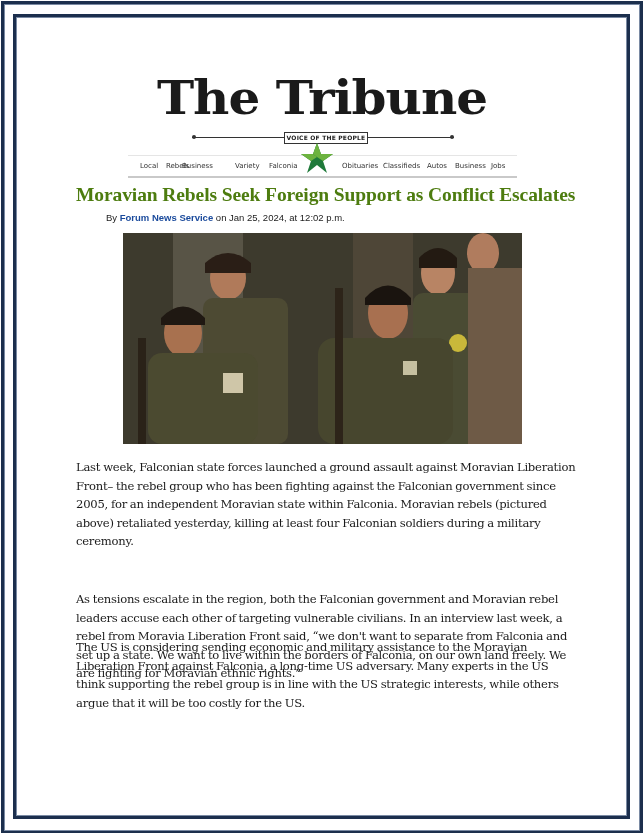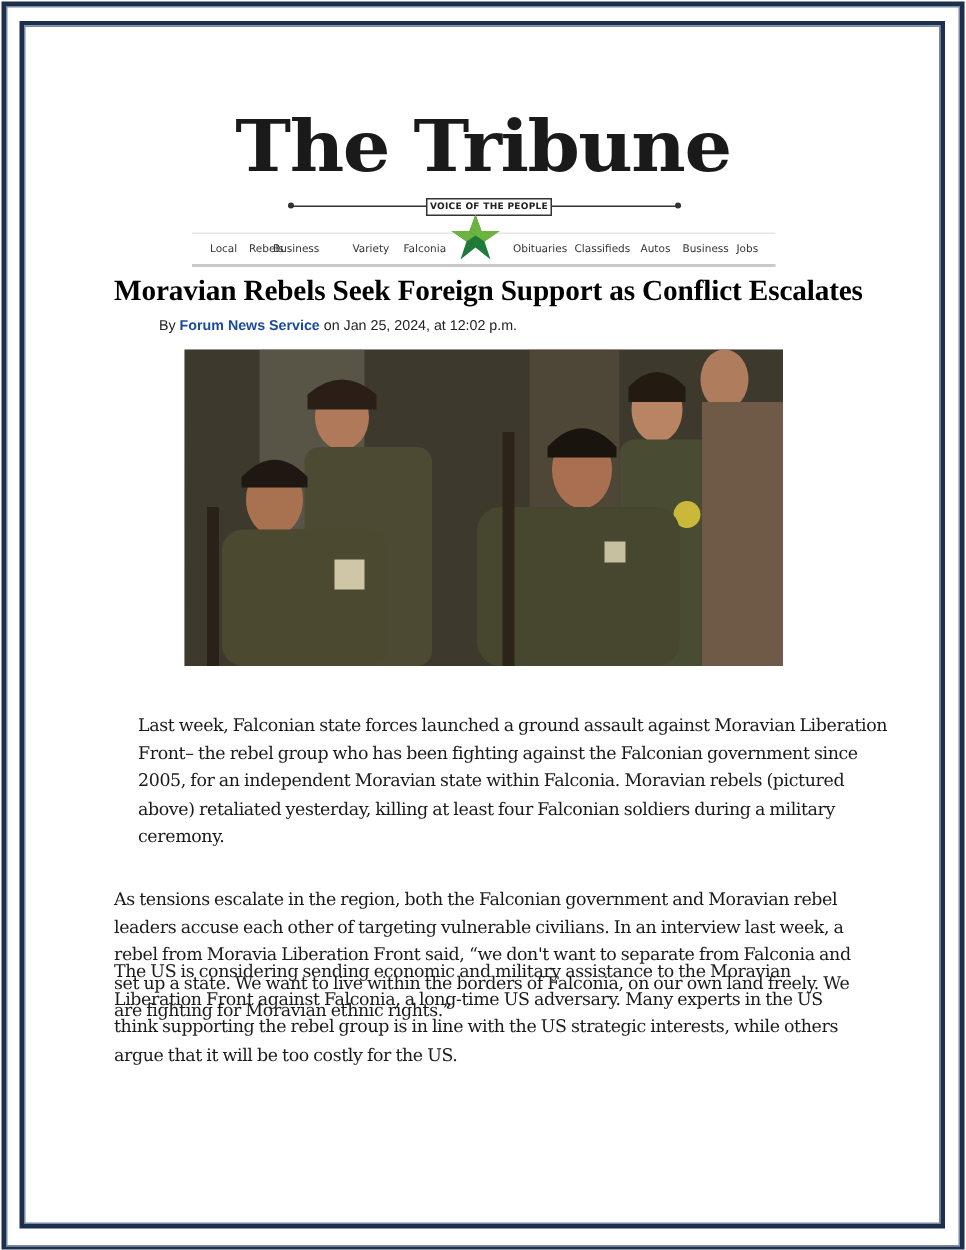--- a/index.html
+++ b/index.html
@@ -36,21 +36,21 @@
   .nav-bar {
     position: absolute; left: 128px; top: 155px; width: 389px; height: 20px;
     border-top: 1px solid #e5e5e5; border-bottom: 2px solid #c9c9c9;
     font-family: "DejaVu Sans", sans-serif; font-size: 7px; color: #333;
   }
   .nav-item { position: absolute; top: 6px; white-space: nowrap; }
   .star-icon { position: absolute; left: 300px; top: 141px; width: 34px; height: 34px; }
   .headline {
     position: absolute; left: 76px; top: 184px; width: 500px;
     font-family: "Liberation Serif", serif; font-weight: bold; font-size: 19.5px;
-    color: #000000; white-space: nowrap; letter-spacing: -0.1px;
+    color: #4d7c0f; white-space: nowrap; letter-spacing: -0.1px;
   }
   .byline {
     position: absolute; left: 76px; top: 212px;
     font-family: "Liberation Sans", sans-serif; font-size: 9.5px; color: #222; white-space: nowrap; padding-left: 30px;
   }
   .byline .author { color: #1a4a9c; font-weight: bold; }
   .photo {
     position: absolute; left: 123px; top: 233px; width: 399px; height: 211px; overflow: hidden;
     background: linear-gradient(180deg, #4a4535 0%, #3b3a2c 40%, #2e2d22 100%);
   }
@@ -128,15 +128,15 @@
     <rect x="15" y="105" width="8" height="106" fill="#2a2218"></rect>
 
     <ellipse cx="265" cy="80" rx="20" ry="26" fill="#a87050"></ellipse>
     <path d="M242 65 Q265 40 288 65 L288 72 L242 72 Z" fill="#1a140f"></path>
     <rect x="195" y="105" width="135" height="106" rx="16" fill="#47462e"></rect>
     <rect x="212" y="55" width="8" height="156" fill="#2d2419"></rect>
     <rect x="280" y="128" width="14" height="14" fill="#c6c0a0"></rect>
   </svg>
 </div>
 
-<p class="body-text p1" style="margin:16px">Last week, Falconian state forces launched a ground assault against Moravian Liberation Front– the rebel group who has been fighting against the Falconian government since 2005, for an independent Moravian state within Falconia. Moravian rebels (pictured above) retaliated yesterday, killing at least four Falconian soldiers during a military ceremony.</p>
+<p class="body-text p1" style="margin:0">Last week, Falconian state forces launched a ground assault against Moravian Liberation Front– the rebel group who has been fighting against the Falconian government since 2005, for an independent Moravian state within Falconia. Moravian rebels (pictured above) retaliated yesterday, killing at least four Falconian soldiers during a military ceremony.</p>
 <p class="body-text p2" style="margin:0">As tensions escalate in the region, both the Falconian government and Moravian rebel leaders accuse each other of targeting vulnerable civilians. In an interview last week, a rebel from Moravia Liberation Front said, “we don't want to separate from Falconia and set up a state. We want to live within the borders of Falconia, on our own land freely. We are fighting for Moravian ethnic rights.”</p>
 <p class="body-text p3" style="margin:0">The US is considering sending economic and military assistance to the Moravian Liberation Front against Falconia, a long-time US adversary. Many experts in the US think supporting the rebel group is in line with the US strategic interests, while others argue that it will be too costly for the US.</p>
 
 </body></html>

